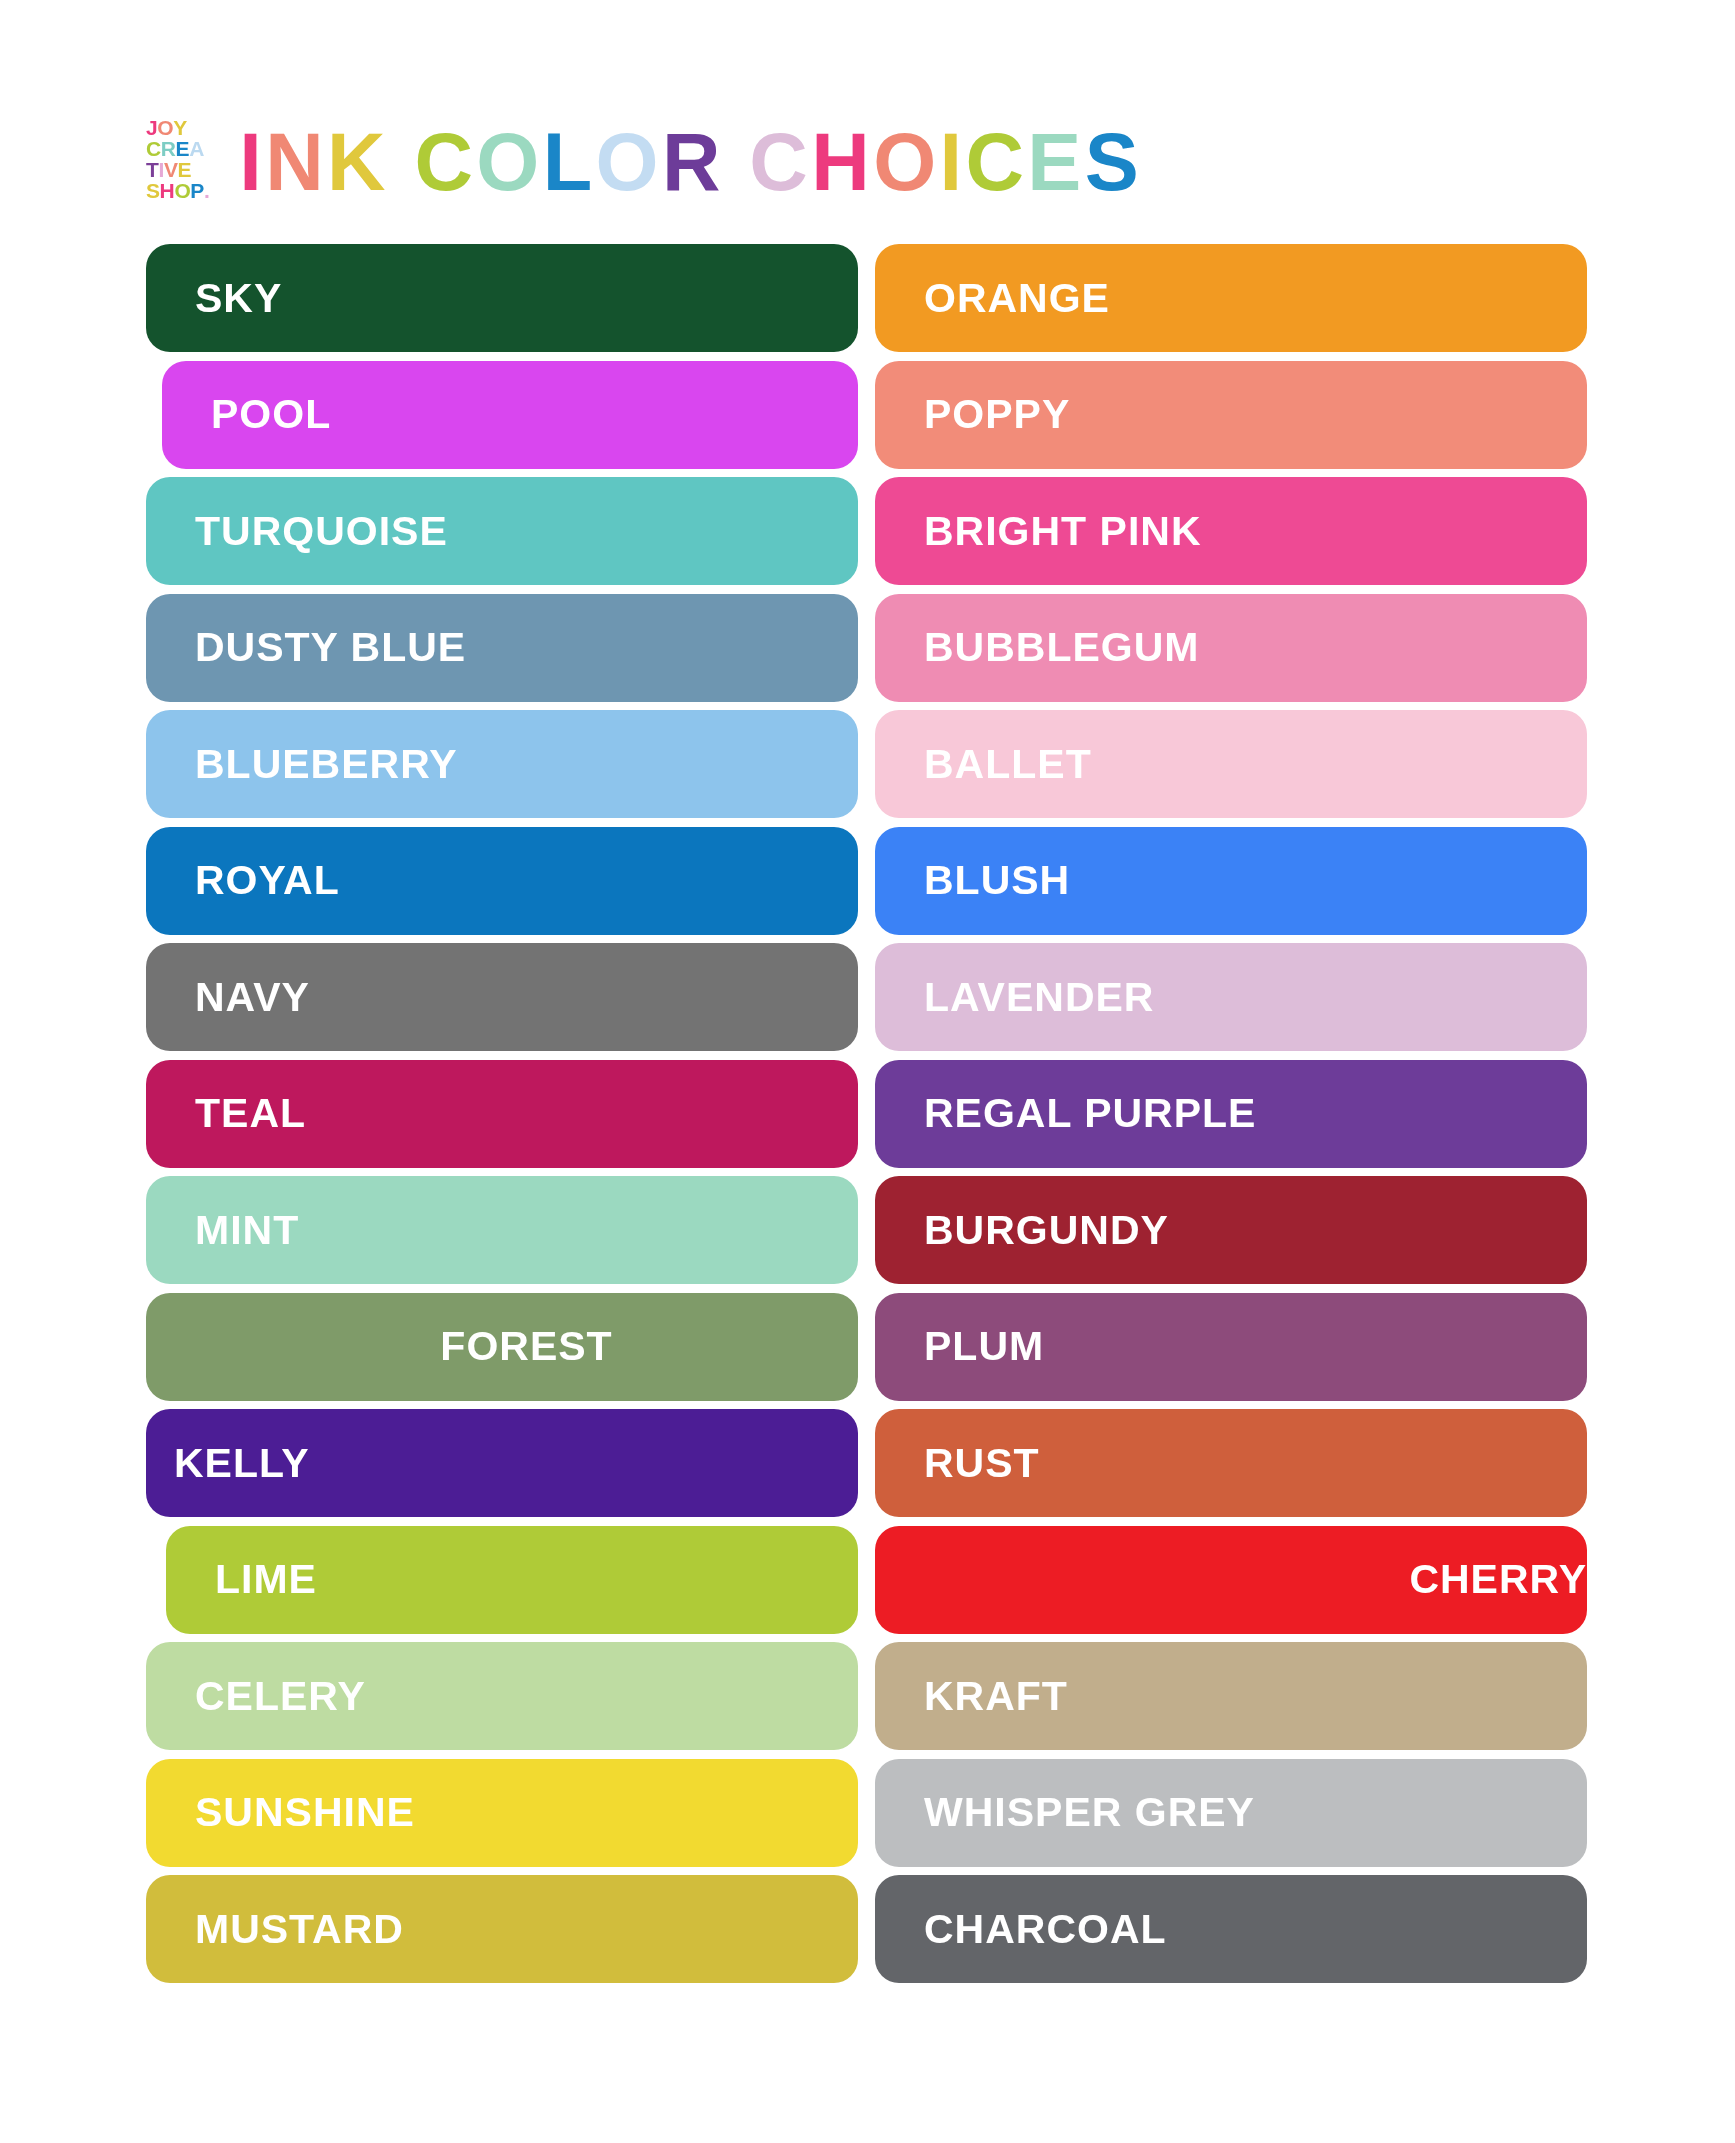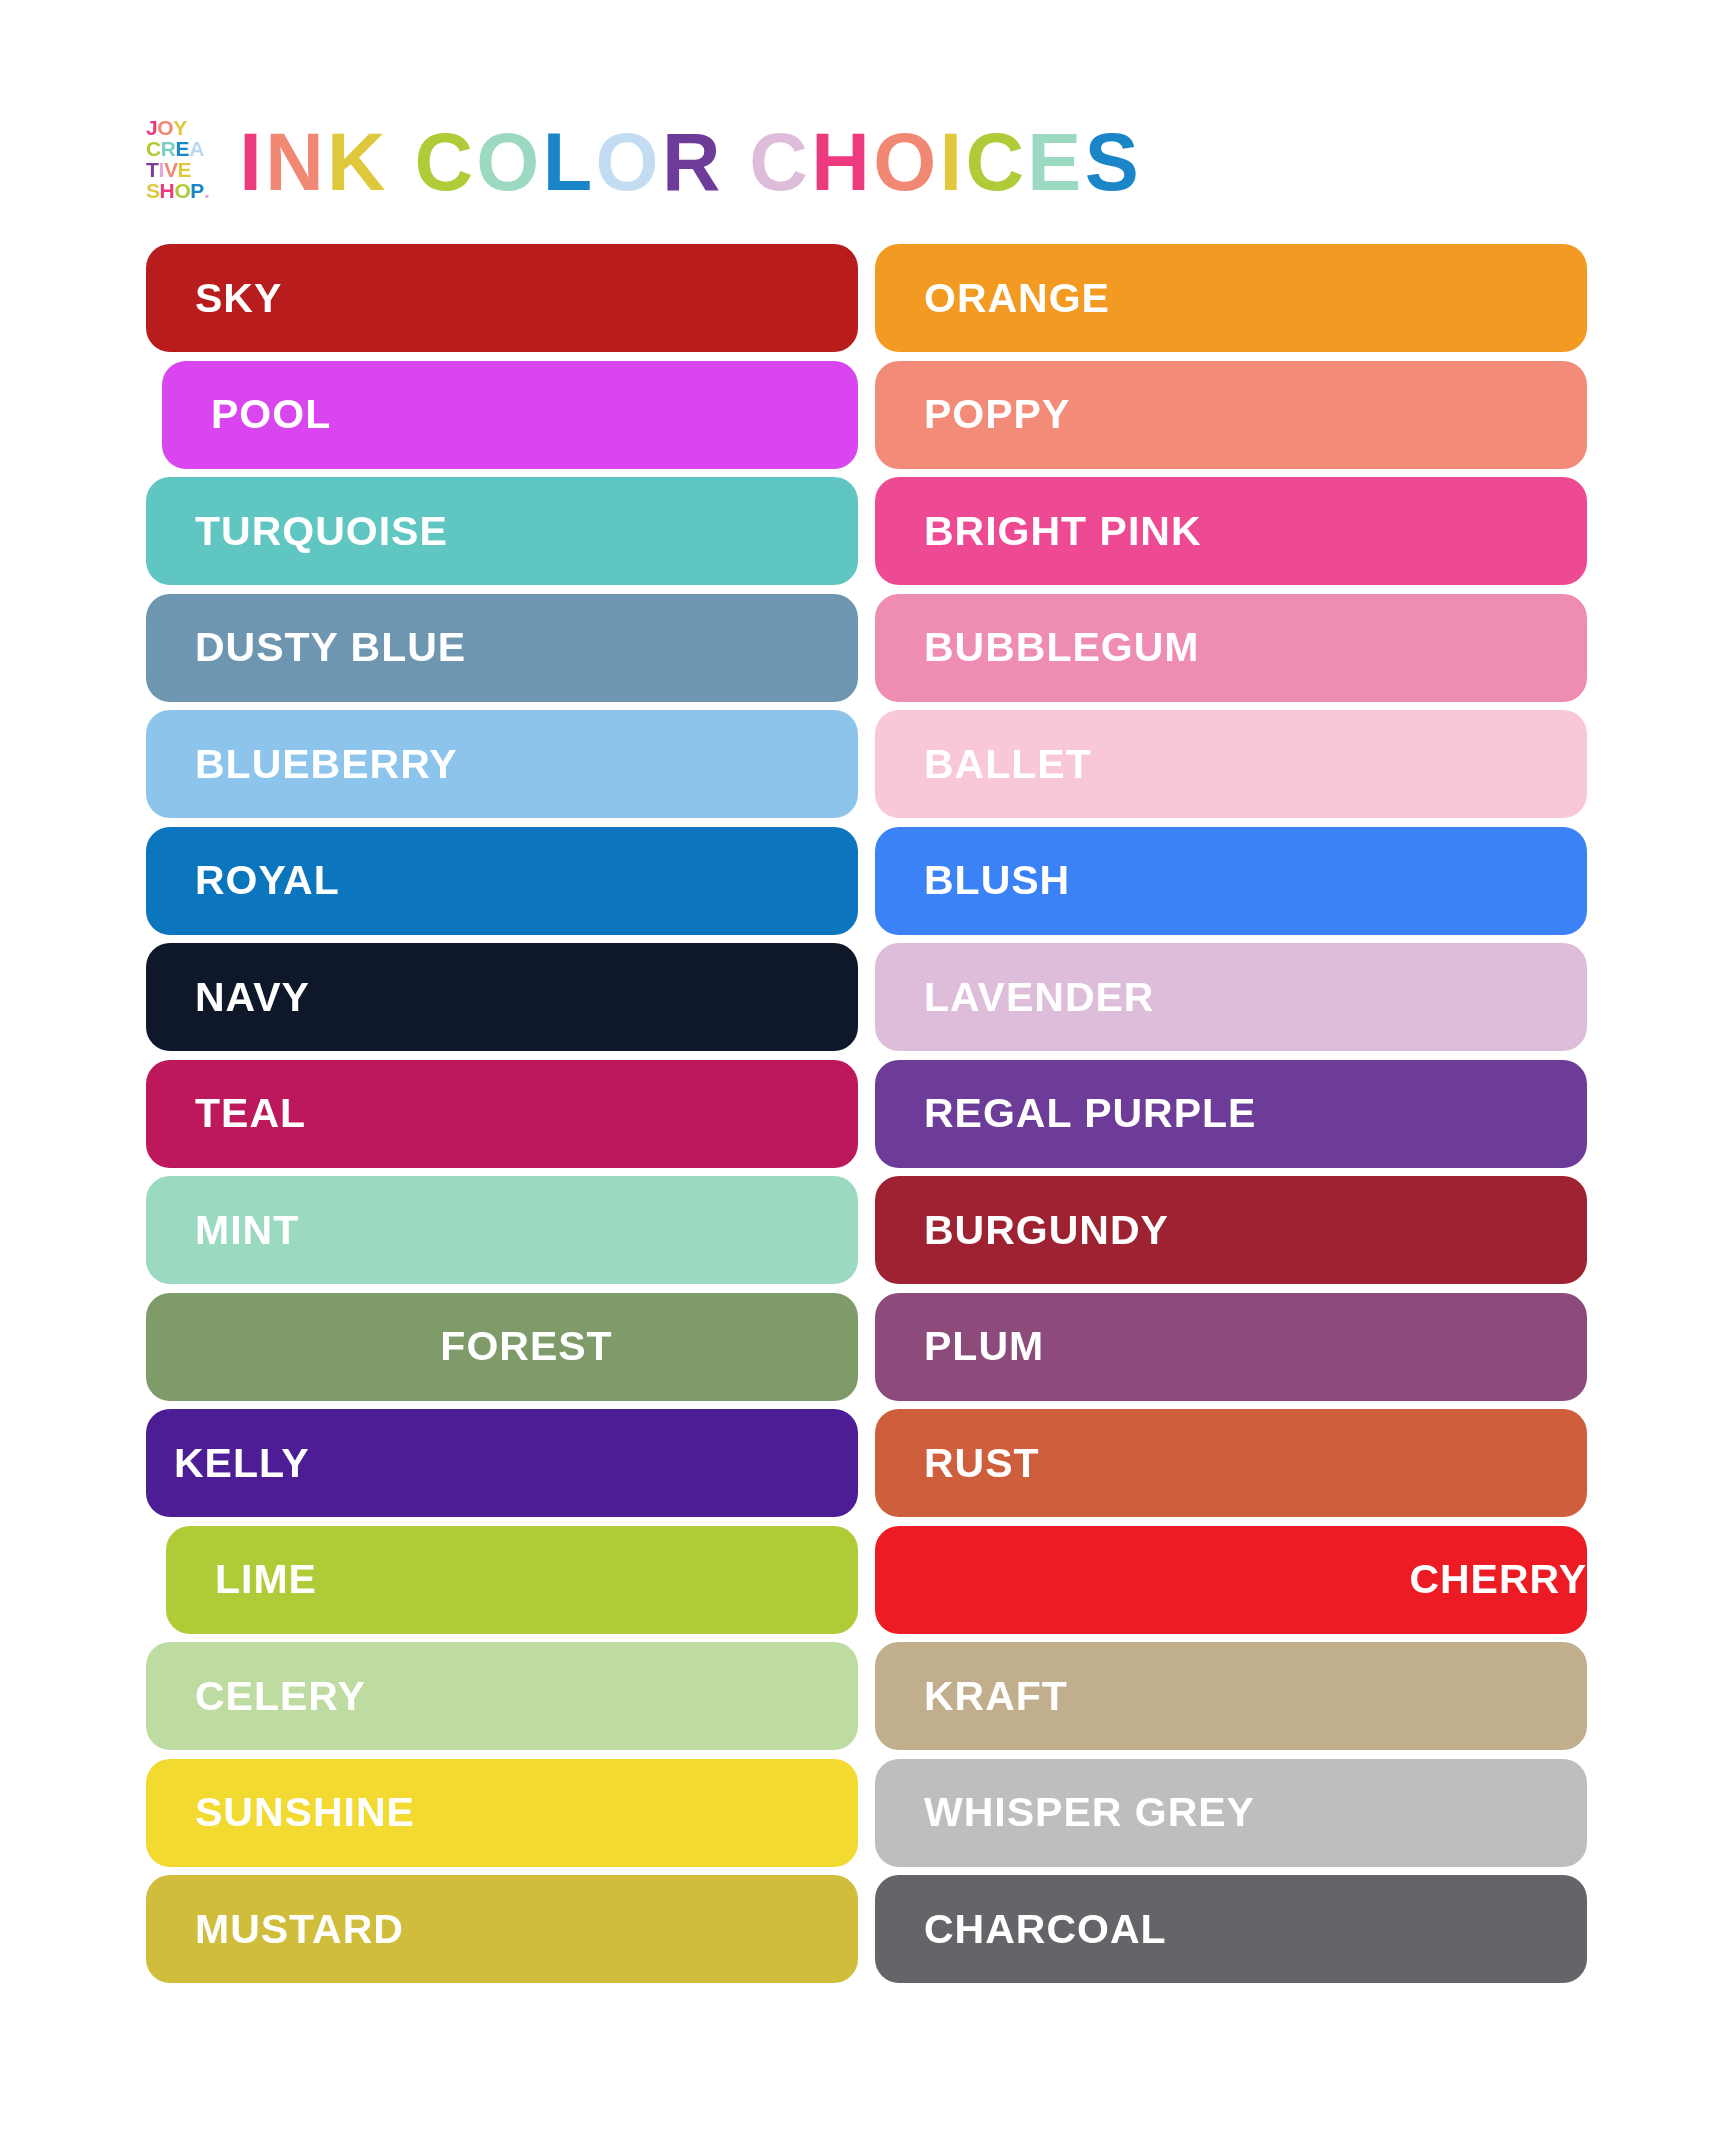--- a/index.html
+++ b/index.html
@@ -132,39 +132,39 @@
           <span style="color: rgb(175, 203, 55);">O</span>
           <span style="color: rgb(26, 134, 200);">P</span>
           <span style="color: rgb(230, 169, 213);">.</span>
         </div>
       </div>
     <div class="title"><span style="color: rgb(237, 58, 126);">I</span><span style="color: rgb(240, 136, 116);">N</span><span style="color: rgb(224, 200, 60);">K</span><span class="sp">&nbsp;</span><span style="color: rgb(175, 203, 55);">C</span><span style="color: rgb(155, 217, 192);">O</span><span style="color: rgb(26, 134, 200);">L</span><span style="color: rgb(195, 220, 242);">O</span><span style="color: rgb(109, 60, 153);">R</span><span class="sp">&nbsp;</span><span style="color: rgb(221, 189, 217);">C</span><span style="color: rgb(237, 58, 126);">H</span><span style="color: rgb(240, 136, 116);">O</span><span style="color: rgb(224, 200, 60);">I</span><span style="color: rgb(175, 203, 55);">C</span><span style="color: rgb(155, 217, 192);">E</span><span style="color: rgb(26, 134, 200);">S</span></div>
   </div>
 
   <div class="grid">
     <div class="col">
-        <div class="swatch" style="background: #b91c1c;">
+        <div class="swatch" style="background: #14532d;">
           <span class="swatch-label">SKY</span>
         </div>
         <div class="swatch" style="background: #d946ef; margin-left: 16px;">
           <span class="swatch-label">POOL</span>
         </div>
         <div class="swatch" style="background: rgb(95, 198, 194);">
           <span class="swatch-label">TURQUOISE</span>
         </div>
         <div class="swatch" style="background: rgb(110, 150, 177);">
           <span class="swatch-label">DUSTY BLUE</span>
         </div>
         <div class="swatch" style="background: rgb(141, 196, 236);">
           <span class="swatch-label">BLUEBERRY</span>
         </div>
         <div class="swatch" style="background: rgb(11, 118, 190);">
           <span class="swatch-label">ROYAL</span>
         </div>
-        <div class="swatch" style="background: #0f172a;">
+        <div class="swatch" style="background: #737373;">
           <span class="swatch-label">NAVY</span>
         </div>
         <div class="swatch" style="background: #be185d;">
           <span class="swatch-label">TEAL</span>
         </div>
         <div class="swatch" style="background: rgb(155, 217, 192);">
           <span class="swatch-label">MINT</span>
         </div>
         <div class="swatch" style="background: rgb(127, 155, 105); justify-content: center;">
           <span class="swatch-label">FOREST</span>

